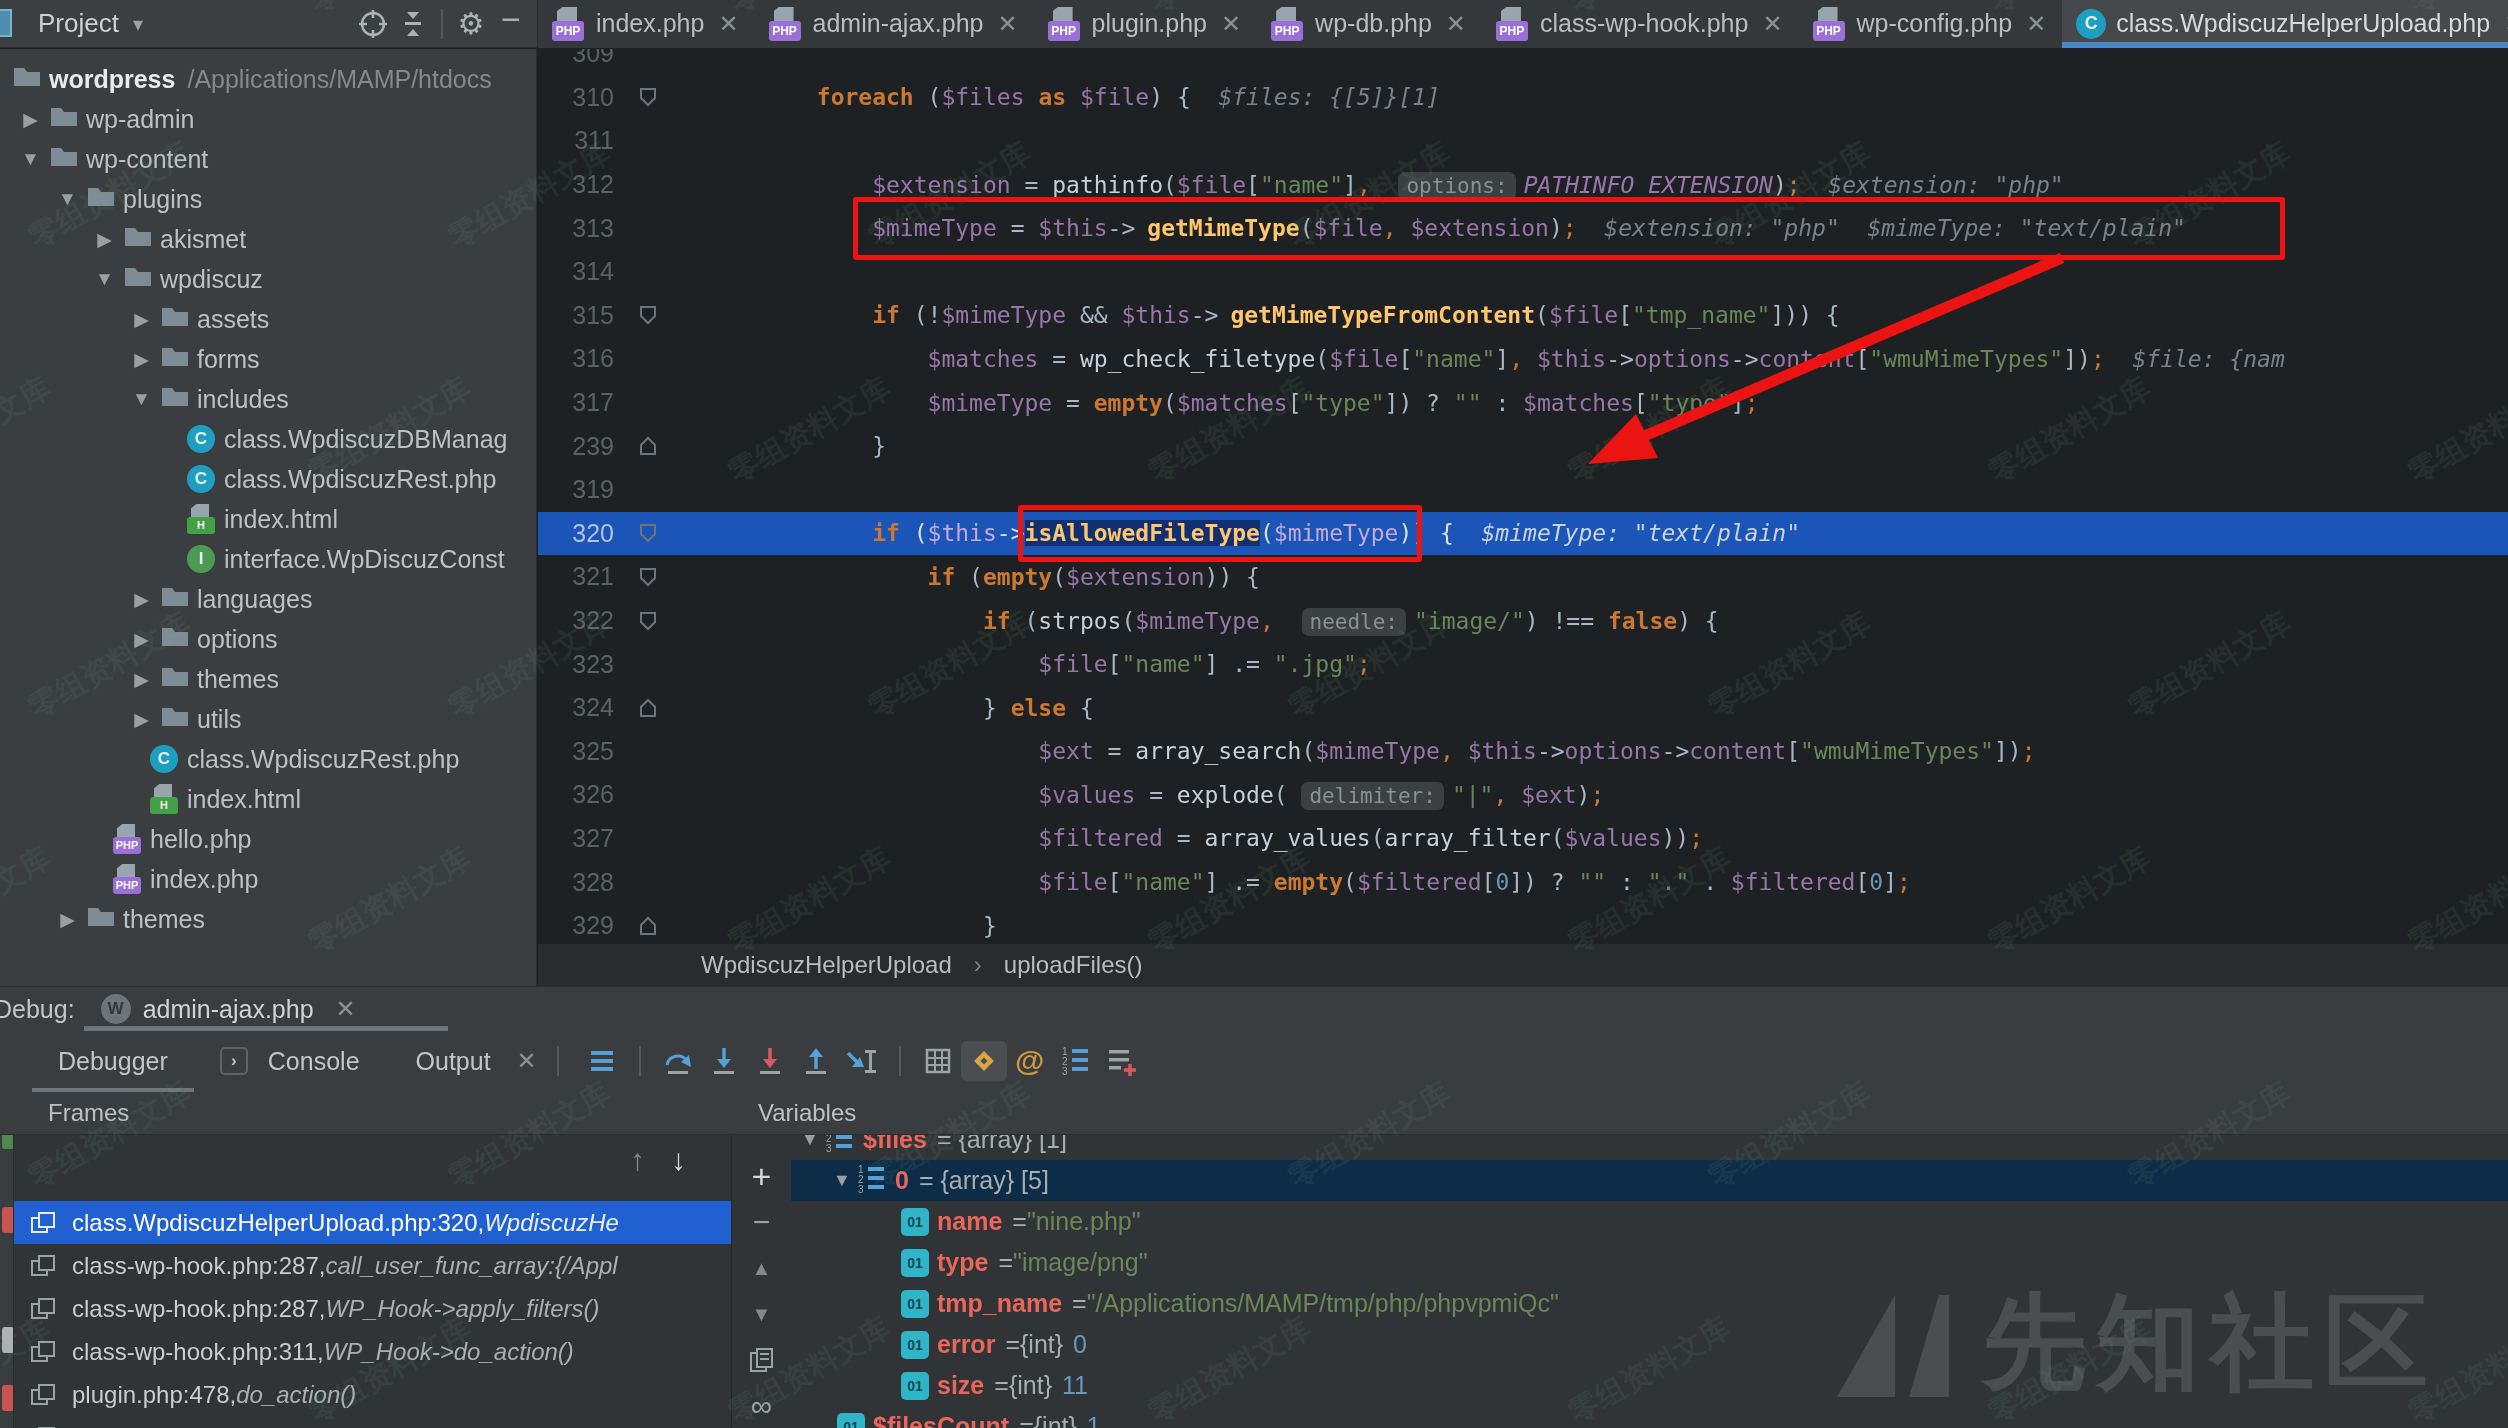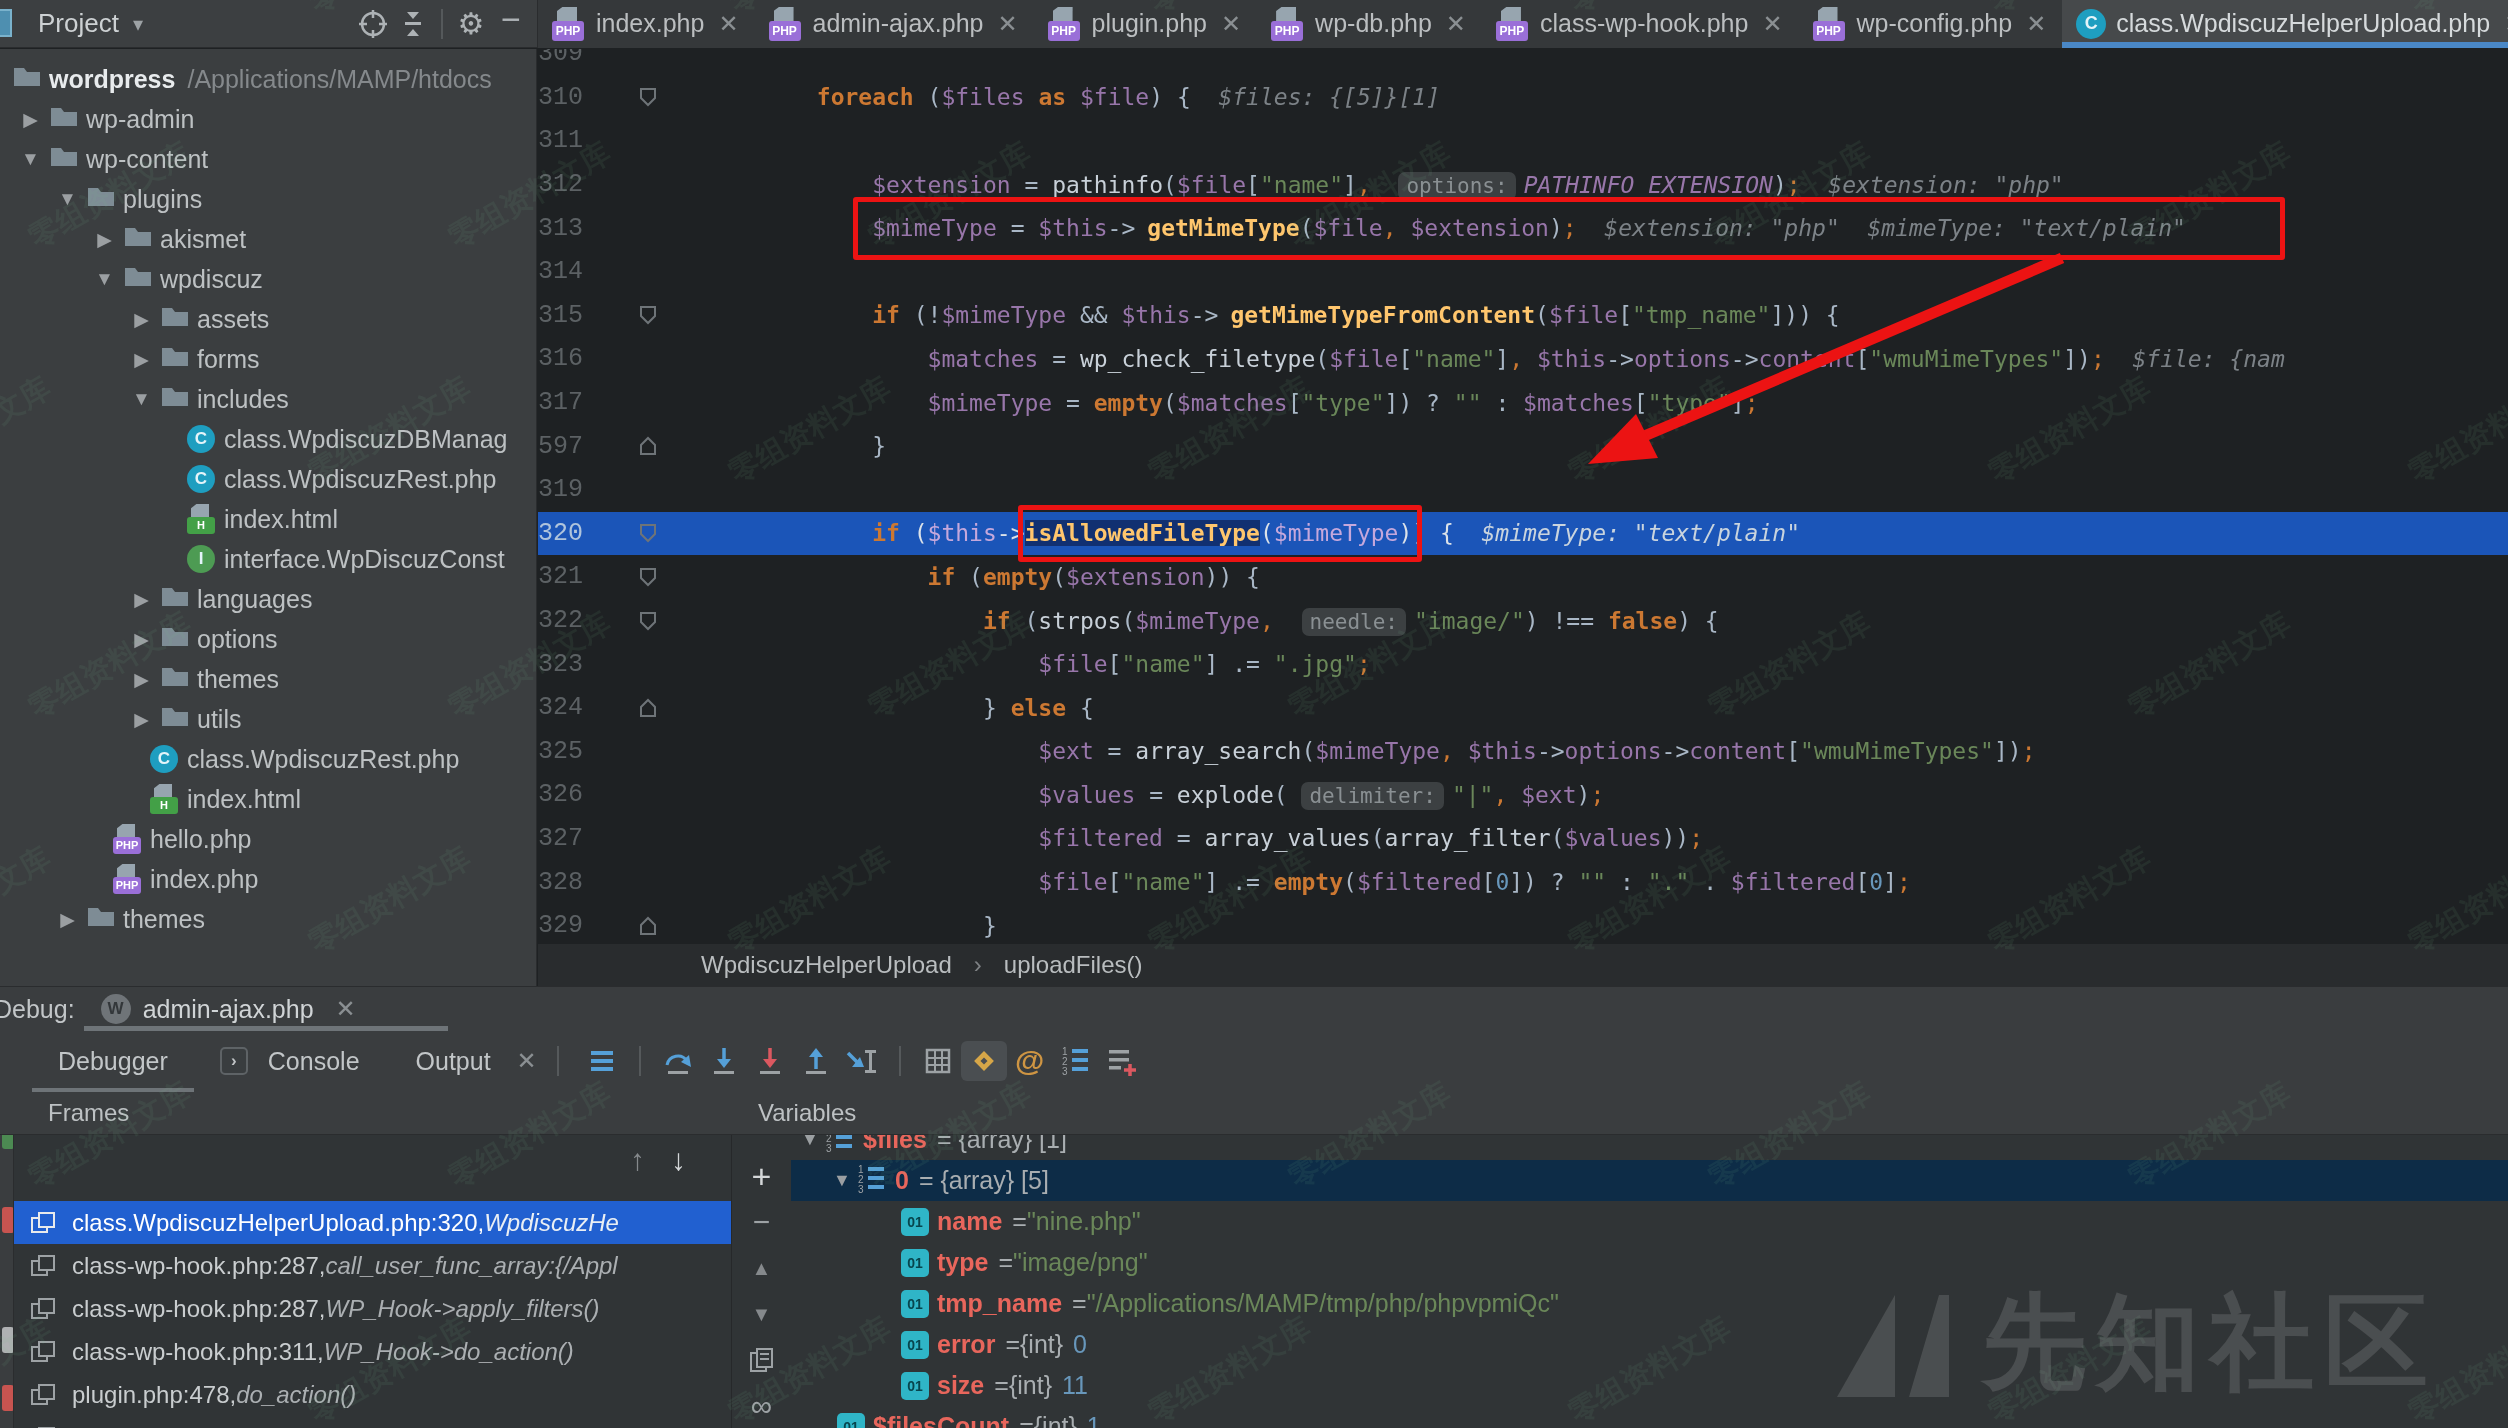--- a/index.html
+++ b/index.html
@@ -51,21 +51,21 @@
     color:#fff; font-size:11px; font-weight:bold; text-align:center; line-height:17px; }
   .txt-page { width:22px; height:28px; background:#9AA7B0; border-radius:2px; position:relative; }
   .txt-page::before { content:""; position:absolute; left:4px; top:6px; width:14px; height:2px; background:#5D686F;
     box-shadow:0 6px 0 #5D686F, 0 12px 0 #5D686F; }
 
   
   #editor { position:absolute; left:538px; top:49px; width:1970px; height:895px; overflow:hidden; background:#1E2123; }
   #code { position:absolute; left:0; top:-17px; width:100%; }
   .line { display:flex; height:43.6px; align-items:center; width:2100px; }
   .line.hl { background:#1B55B8; }
-  .lnum { width:82px; text-align:left; padding-right:6px; font-family:Liberation Mono, monospace;
+  .lnum { width:82px; text-align:right; padding-right:6px; font-family:Liberation Sans, sans-serif;
     font-size:25px; color:#5C6164; flex:none; }
   .line.hl .lnum { color:#AFC4DC; }
   .gmark { width:56px; display:flex; align-items:center; justify-content:center; flex:none; }
   .codetext { font-family:"DejaVu Sans Mono",monospace; font-size:23px; white-space:pre; padding-left:30px; }
   .tk-pln { color:#A9B7C6; } .line.hl .tk-pln { color:#DBE2E9; }
   .tk-kw { color:#CC7832; font-weight:bold; }
   .tk-var { color:#9876AA; } .line.hl .tk-var { color:#C5A8DC; }
   .tk-fn { color:#FFC66D; font-weight:bold;margin-left:12px; }
   .tk-fnw { color:#C8D0D8; }
   .tk-str { color:#6A8759; }
@@ -470,21 +470,21 @@
           <span class="lnum">316</span>
           <span class="gmark"></span>
           <span class="codetext"><span class="tk-pln">                </span><span class="tk-var">$matches</span><span class="tk-pln"> = </span><span class="tk-fnw">wp_check_filetype</span><span class="tk-pln">(</span><span class="tk-var">$file</span><span class="tk-pln">[</span><span class="tk-str">"name"</span><span class="tk-pln">]</span><span class="tk-punc">,</span><span class="tk-pln"> </span><span class="tk-var">$this</span><span class="tk-pln">-&gt;</span><span class="tk-var">options</span><span class="tk-pln">-&gt;</span><span class="tk-var">content</span><span class="tk-pln">[</span><span class="tk-str">"wmuMimeTypes"</span><span class="tk-pln">])</span><span class="tk-punc">;</span><span class="tk-hint">  $file: {nam</span></span>
         </div>
         <div class="line">
           <span class="lnum">317</span>
           <span class="gmark"></span>
           <span class="codetext"><span class="tk-pln">                </span><span class="tk-var">$mimeType</span><span class="tk-pln"> = </span><span class="tk-kw">empty</span><span class="tk-pln">(</span><span class="tk-var">$matches</span><span class="tk-pln">[</span><span class="tk-str">"type"</span><span class="tk-pln">]) ? </span><span class="tk-str">""</span><span class="tk-pln"> : </span><span class="tk-var">$matches</span><span class="tk-pln">[</span><span class="tk-str">"type"</span><span class="tk-pln">]</span><span class="tk-punc">;</span></span>
         </div>
         <div class="line">
-          <span class="lnum">597</span>
+          <span class="lnum">239</span>
           <span class="gmark">
             <svg width="22" height="22">
               <path d="M4,19 h14 v-9 l-7,-7 l-7,7 z" fill="none" stroke="#6E7478" stroke-width="2"></path>
             </svg>
           </span>
           <span class="codetext"><span class="tk-pln">            }</span></span>
         </div>
         <div class="line">
           <span class="lnum">319</span>
           <span class="gmark"></span>

